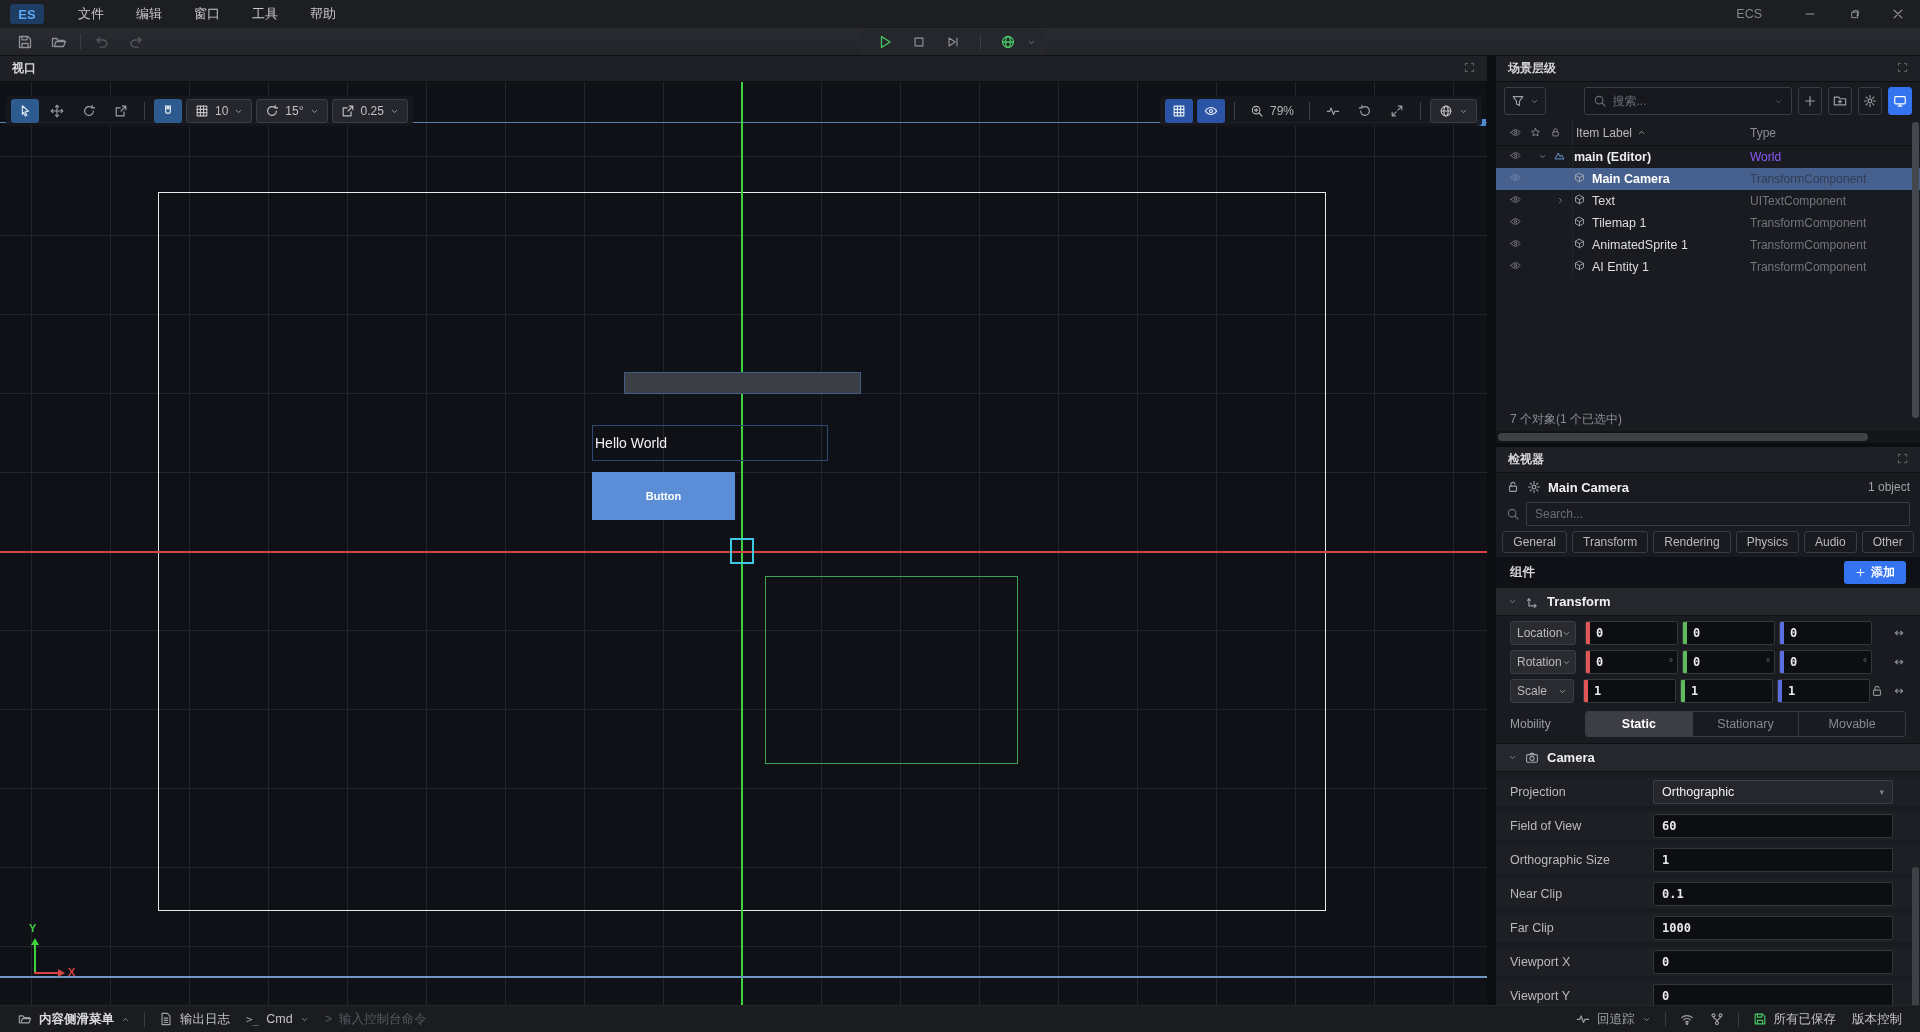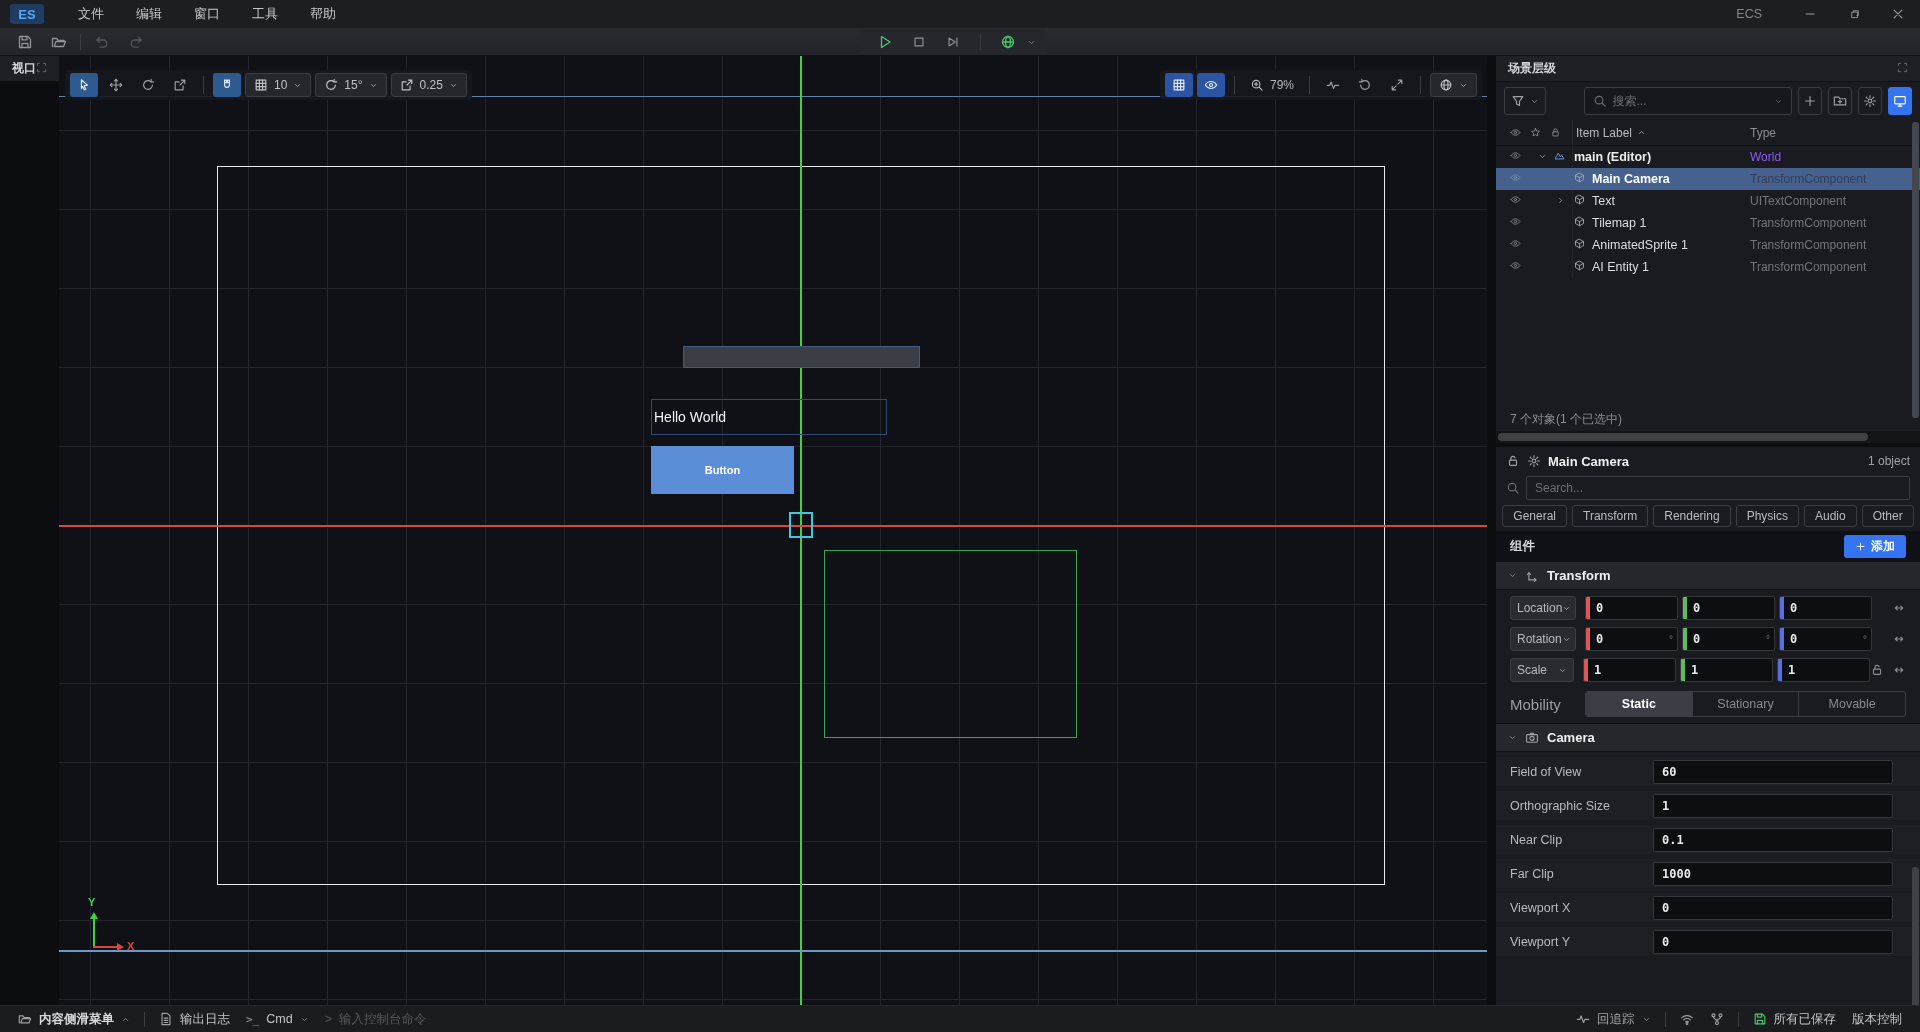--- a/index.html
+++ b/index.html
@@ -35,21 +35,21 @@
   .tb-btn { width:26px; height:24px; display:flex; align-items:center; justify-content:center; color:#8f9197; border-radius:3px; }
   .tb-btn.dim { color:#55575d; }
   .tb-sep { width:1px; height:16px; background:#3a3c42; margin:0 8px; }
   .play-group { position:absolute; left:860px; top:1px; height:26px; display:flex; align-items:center; gap:4px;
                 background:#26272c; border-radius:4px; padding:0 10px; }
   .play-group .tb-btn { width:30px; }
   .green { color:#46c964; }
 
   
   .main { flex:1; display:flex; min-height:0; }
-  .viewport-panel { width:1487px; flex:none; display:flex; flex-direction:row; }
+  .viewport-panel { width:1487px; flex:none; display:flex; flex-direction:column; }
   .col-gap { width:9px; flex:none; background:#0c0d10; }
   .right-col { flex:1; display:flex; flex-direction:column; min-width:0; }
 
   .panel-header { height:26px; flex:none; background:#1f2025; border-bottom:1px solid #0f1013;
                   display:flex; align-items:center; padding:0 12px; }
   .panel-title { font-size:12px; font-weight:bold; color:#d6d7db; }
   .panel-header .corner { margin-left:auto; color:#6f7177; }
 
   
   .canvas { position:relative; flex:1; overflow:hidden; background-color:#101116;
@@ -151,21 +151,21 @@
               display:flex; align-items:center; justify-content:space-between; padding:0 6px; color:#b9babd; font-size:12px; }
   .tr-fields { display:flex; gap:4px; margin-left:9px; }
   .num-field { width:93px; height:24px; background:#0d0e12; border:1px solid #34363c; border-radius:2px;
                display:flex; align-items:center; overflow:hidden; }
   .num-field .cbar { width:4px; height:100%; flex:none; }
   .cbar.r { background:#e05555; } .cbar.g { background:#5dba5d; } .cbar.b { background:#5b6ee0; }
   .num-field .val { padding-left:6px; color:#e8e9ec; font-family:"DejaVu Sans Mono", monospace; font-size:12px; font-weight:bold; flex:1; }
   .num-field .suffix { color:#6f7177; font-size:10px; padding-right:4px; }
   .tr-link { margin-left:auto; color:#8b8d93; display:flex; gap:8px; align-items:center; }
   .mobility-row { height:26px; margin:8px 14px 6px 14px; display:flex; align-items:center; }
-  .mob-label { width:75px; color:#9b9da3; font-size:15px; }
+  .mob-label { width:75px; color:#9b9da3; font-size:12px; }
   .mob-seg { display:flex; height:26px; border:1px solid #3b3d44; border-radius:3px; overflow:hidden; flex:1; }
   .mob-opt { flex:1; display:flex; align-items:center; justify-content:center; color:#87898f; font-size:12.5px; border-right:1px solid #3b3d44; }
   .mob-opt:last-child { border-right:none; }
   .mob-opt.active { background:#3d3e45; color:#fff; font-weight:bold; }
   .prop-row { height:29px; margin-top:5px; background:#1e1f24; display:flex; align-items:center; padding:0 14px; flex:none; }
   .prop-label { width:143px; flex:none; color:#b9babd; font-size:12.5px; }
   .prop-field { width:240px; height:24px; background:#0d0e12; border:1px solid #34363c; border-radius:2px;
                 display:flex; align-items:center; padding:0 8px; color:#e8e9ec;
                 font-family:"DejaVu Sans Mono", monospace; font-size:12px; font-weight:bold; }
   .prop-field.dropdown { background:#26272d; border-color:#3b3d44; font-family:"Liberation Sans", sans-serif; font-weight:normal; font-size:12.5px; color:#f0f1f3; }
@@ -719,20 +719,26 @@
         <div class="hi-status">7 个对象(1 个已选中)</div>
         <div class="hi-hscroll">
             <div class="thumb"></div>
           </div>
         <div class="hi-vscroll"></div>
       </div>
 
       <div class="row-gap"></div>
 
       <div class="inspector">
+        <div class="panel-header">
+          <span class="panel-title">检视器</span>
+          <span class="corner"><svg class="icon sm">
+                <use href="#i-corners"></use>
+              </svg></span>
+        </div>
         <div class="insp-obj">
           <svg class="icon">
               <use href="#i-unlock"></use>
             </svg>
           <svg class="icon">
               <use href="#i-gear"></use>
             </svg>
           <span class="obj-name">Main Camera</span>
           <span class="obj-count">1 object</span>
         </div>
@@ -881,20 +887,27 @@
         <div class="section-head">
           <svg class="icon xs">
               <use href="#i-chevdown"></use>
             </svg>
           <svg class="icon">
               <use href="#i-camera"></use>
             </svg>
           <span class="sec-title">Camera</span>
         </div>
 
+        <div class="prop-row">
+          <span class="prop-label">Projection</span>
+          <div class="prop-field dropdown">
+            <span>Orthographic</span>
+            <span class="dd-arrow">▾</span>
+          </div>
+        </div>
         <div class="prop-row">
           <span class="prop-label">Field of View</span>
           <div class="prop-field">
               <span>60</span>
             </div>
         </div>
         <div class="prop-row">
           <span class="prop-label">Orthographic Size</span>
           <div class="prop-field">
               <span>1</span>

